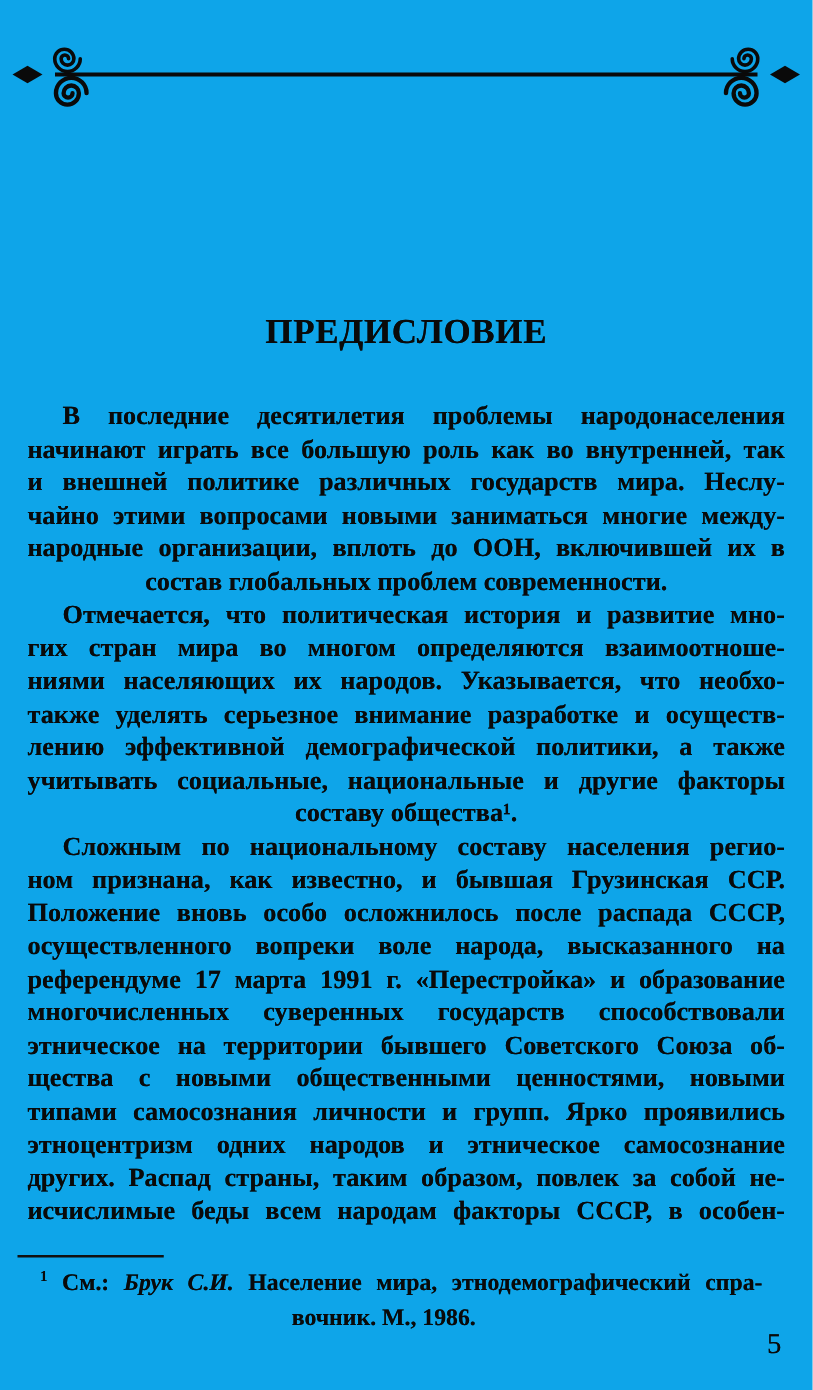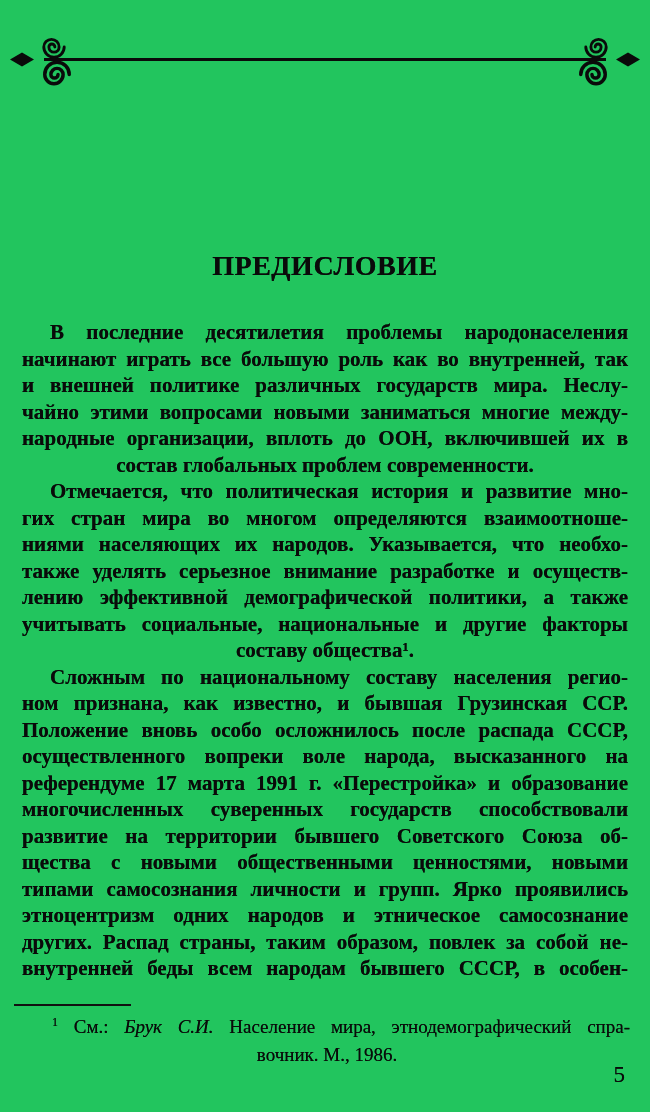--- a/index.html
+++ b/index.html
@@ -2,21 +2,21 @@
 <html><head>
 <meta charset="utf-8">
 <style>
   * { margin: 0; padding: 0; box-sizing: border-box; }
   html, body { background: #e8e8e8; }
   .page {
     position: relative;
     width: 650px;
     height: 1112px;
     margin: 0 auto;
-    background: #22c55e;
+    background: #0ea5e9;
     color: #0a0a0a;
     font-family: "Liberation Serif", "DejaVu Serif", serif;
     overflow: hidden;
   }
   .ornament {
     position: absolute;
     top: 28px;
     left: 0;
     width: 650px;
     height: 70px;
@@ -56,25 +56,26 @@
   .fnrule {
     position: absolute;
     top: 1004px;
     left: 14px;
     width: 117px;
     border-top: 2.5px solid #111;
   }
   .footnote {
     position: absolute;
     top: 1013px;
-    left: 24px;
+    left: 4px;
     width: 606px;
     font-size: 19px;
     line-height: 28px;
     text-shadow: 0 0 0.4px rgba(0,0,0,0.7);
+    font-weight: bold;
   }
   .footnote sup {
     font-size: 12px;
     line-height: 0;
   }
   .footnote .author { font-style: italic; }
   .pagenum {
     position: absolute;
     top: 1062px;
     right: 25px;
@@ -124,26 +125,26 @@
       <div class="ln j">учитывать социальные, национальные и другие факторы</div>
       <div class="ln">составу общества¹.</div>
     </div>
     <div>
       <div class="ln j ind">Сложным по национальному составу населения регио-</div>
       <div class="ln j">ном признана, как известно, и бывшая Грузинская ССР.</div>
       <div class="ln j">Положение вновь особо осложнилось после распада СССР,</div>
       <div class="ln j">осуществленного вопреки воле народа, высказанного на</div>
       <div class="ln j">референдуме 17 марта 1991 г. «Перестройка» и образование</div>
       <div class="ln j">многочисленных суверенных государств способствовали</div>
-      <div class="ln j">развитие на территории бывшего Советского Союза об-</div>
+      <div class="ln j">этническое на территории бывшего Советского Союза об-</div>
       <div class="ln j">щества с новыми общественными ценностями, новыми</div>
       <div class="ln j">типами самосознания личности и групп. Ярко проявились</div>
       <div class="ln j">этноцентризм одних народов и этническое самосознание</div>
       <div class="ln j">других. Распад страны, таким образом, повлек за собой не-</div>
-      <div class="ln j">внутренней беды всем народам бывшего СССР, в особен-</div>
+      <div class="ln j">исчислимые беды всем народам факторы СССР, в особен-</div>
     </div>
   </div>
 
   <div class="fnrule"></div>
 
   <div class="footnote">
     <div class="ln j ind"><sup>1</sup><span> См.: </span><span class="author">Брук С.И.</span><span> Население мира, этнодемографический спра-</span></div>
     <div class="ln">вочник. М., 1986.</div>
   </div>
 

